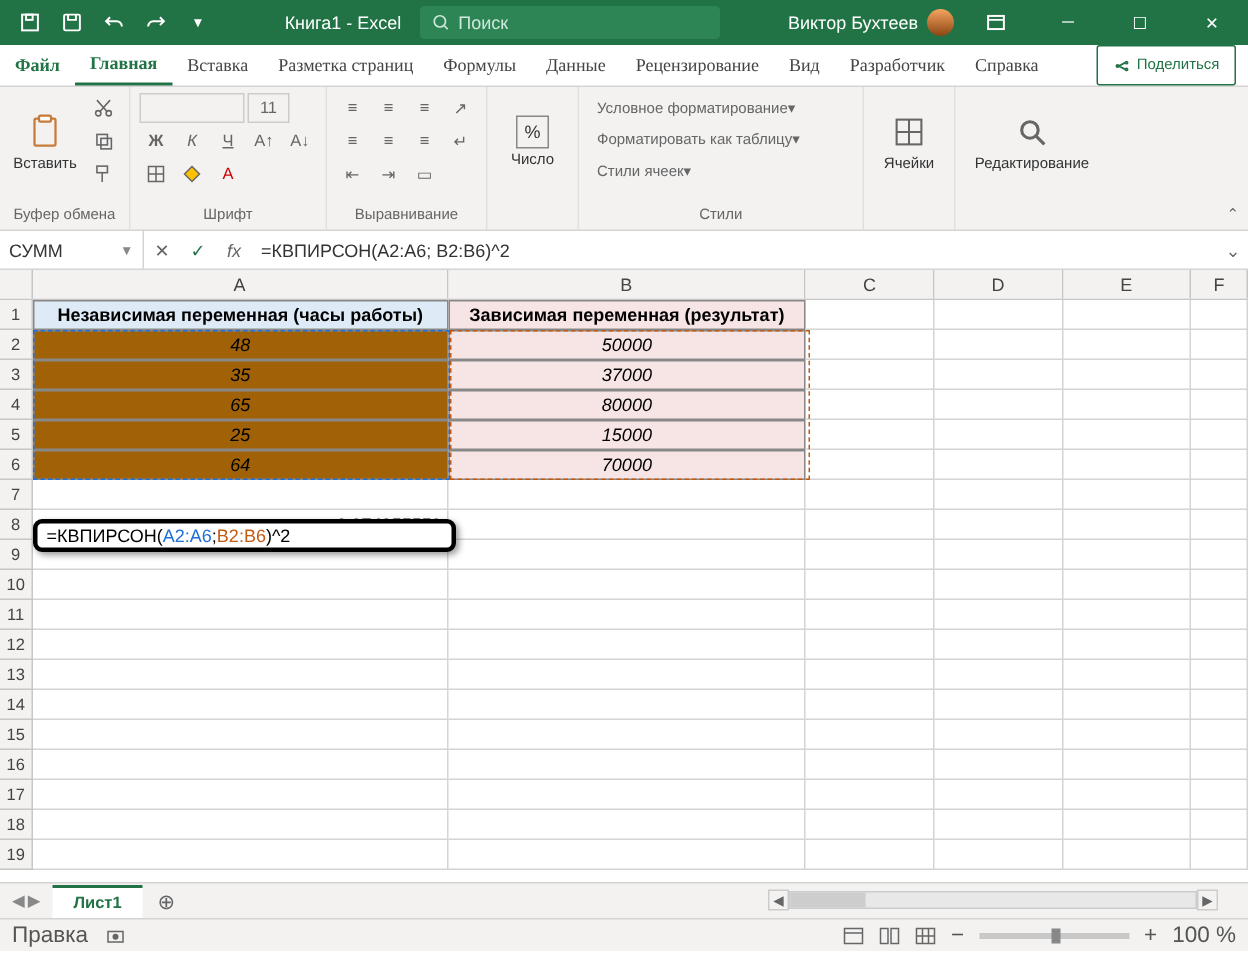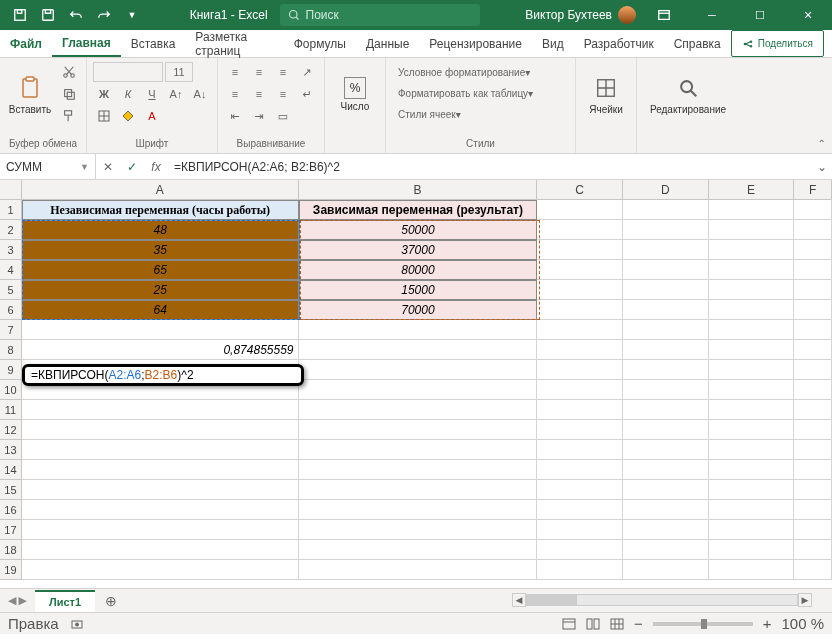--- a/index.html
+++ b/index.html
@@ -9,21 +9,21 @@
 .title-left { display: flex; align-items: center; gap: 4px; padding-left: 8px; }
 .title-left .icon-btn { width: 24px; height: 24px; display: flex; align-items: center; justify-content: center; color: #fff; }
 .title-center { flex: 1; display: flex; align-items: center; justify-content: center; gap: 12px; }
 .search-box { background: #2d8556; border-radius: 3px; height: 22px; width: 200px; display: flex; align-items: center; padding: 0 8px; gap: 6px; color: #d0e8dc; }
 .title-right { display: flex; align-items: center; gap: 8px; padding-right: 4px; }
 .title-right .user { display: flex; align-items: center; gap: 6px; }
 .avatar { width: 18px; height: 18px; border-radius: 50%; background: linear-gradient(#f4a460, #8b4513); }
 .win-btn { width: 40px; height: 30px; display: flex; align-items: center; justify-content: center; color: #fff; font-size: 11px; }
 
 .menu-bar { height: 28px; background: #fff; border-bottom: 1px solid #d4d4d4; display: flex; align-items: stretch; font-size: 12px; }
-.menu-item { padding: 0 10px; display: flex; align-items: center; color: #444; cursor: pointer; }
+.menu-item { padding: 0 10px; display: flex; align-items: center; color: #444; cursor: pointer; font-family: Liberation Serif, serif; }
 .menu-item.active { color: #217346; font-weight: 600; border-bottom: 2px solid #217346; }
 .menu-item.file { color: #217346; font-weight: 600; }
 .share-btn { margin-left: auto; margin-right: 8px; background: #fff; border: 1px solid #217346; color: #217346; padding: 2px 10px; display: flex; align-items: center; gap: 4px; font-size: 10px; border-radius: 2px; }
 
 .ribbon { height: 96px; background: #f3f2f1; border-bottom: 1px solid #d4d4d4; display: flex; position: relative; }
 .ribbon-group { display: flex; flex-direction: column; padding: 4px 6px; border-right: 1px solid #e1dfdd; }
 .ribbon-group-content { flex: 1; display: flex; gap: 4px; align-items: flex-start; }
 .ribbon-group-label { font-size: 10px; color: #666; text-align: center; padding-top: 2px; }
 .big-btn { display: flex; flex-direction: column; align-items: center; justify-content: center; width: 48px; height: 64px; font-size: 10px; color: #333; }
 .big-btn .ico { width: 28px; height: 28px; display: flex; align-items: center; justify-content: center; margin-bottom: 2px; }
@@ -54,21 +54,21 @@
 .col-F { width: 38px; }
 
 .hdr-cell { font-weight: 700; justify-content: center; text-align: center; font-style: normal; }
 .blue-cell { background: #a16207; font-style: italic; justify-content: center; border: 1px solid #888; }
 .pink-cell { background: #f7e5e5; font-style: italic; justify-content: center; border: 1px solid #888; }
 .italic-r { font-style: italic; justify-content: flex-end; }
 
 .marquee-A { position: absolute; left: 22px; top: 40px; width: 278px; height: 100px; border: 1.5px dashed #1e6fd6; pointer-events: none; }
 .marquee-B { position: absolute; left: 300px; top: 40px; width: 240px; height: 100px; border: 1.5px dashed #c55a11; pointer-events: none; }
 
-.edit-cell-wrap { position: absolute; left: 22px; top: 184px; width: 282px; height: 22px; border: 3px solid #000; border-radius: 6px; background: #fff; box-shadow: 2px 2px 4px rgba(0,0,0,0.4); display: flex; align-items: center; padding: 0 6px; font-size: 12px; }
+.edit-cell-wrap { position: absolute; left: 22px; top: 166px; width: 282px; height: 22px; border: 3px solid #000; border-radius: 6px; background: #fff; box-shadow: 2px 2px 4px rgba(0,0,0,0.4); display: flex; align-items: center; padding: 0 6px; font-size: 12px; }
 .edit-cell-wrap .f-b { color: #1e6fd6; }
 .edit-cell-wrap .f-r { color: #c55a11; }
 
 .sheet-tabs { height: 24px; background: #f3f2f1; border-top: 1px solid #d4d4d4; display: flex; align-items: center; font-size: 11px; position: relative; }
 .tab-nav { display: flex; gap: 2px; padding: 0 8px; color: #888; }
 .tab { padding: 4px 14px; background: #fff; border-top: 2px solid #217346; font-weight: 600; color: #217346; }
 .tab-add { padding: 0 10px; color: #666; font-size: 14px; }
 .h-scroll { position: absolute; right: 20px; top: 4px; width: 300px; height: 14px; background: #f3f2f1; display: flex; align-items: center; }
 .h-scroll .track { flex: 1; height: 12px; background: #e8e8e8; border: 1px solid #ccc; position: relative; }
 .h-scroll .thumb { position: absolute; left: 0; width: 50px; height: 100%; background: #cdcdcd; }
@@ -316,21 +316,21 @@
     <div class="ch col-A">A</div>
     <div class="ch col-B">B</div>
     <div class="ch col-C">C</div>
     <div class="ch col-D">D</div>
     <div class="ch col-E">E</div>
     <div class="ch col-F">F</div>
   </div>
   <div class="rows">
     <div class="row">
         <div class="rh">1</div>
-      <div class="cell col-A hdr-cell" style="background:#deebf7;border:1px solid #888;font-family:Liberation Serif, serif;">Независимая переменная (часы работы)</div>
+      <div class="cell col-A hdr-cell" style="background:#deebf7;border:1px solid #888;">Независимая переменная (часы работы)</div>
       <div class="cell col-B hdr-cell" style="background:#f7e5e5;border:1px solid #888;">Зависимая переменная (результат)</div>
       <div class="cell col-C"></div>
         <div class="cell col-D"></div>
         <div class="cell col-E"></div>
         <div class="cell col-F"></div>
     </div>
     <div class="row">
         <div class="rh">2</div>
         <div class="cell col-A blue-cell">48</div>
         <div class="cell col-B pink-cell">50000</div>

